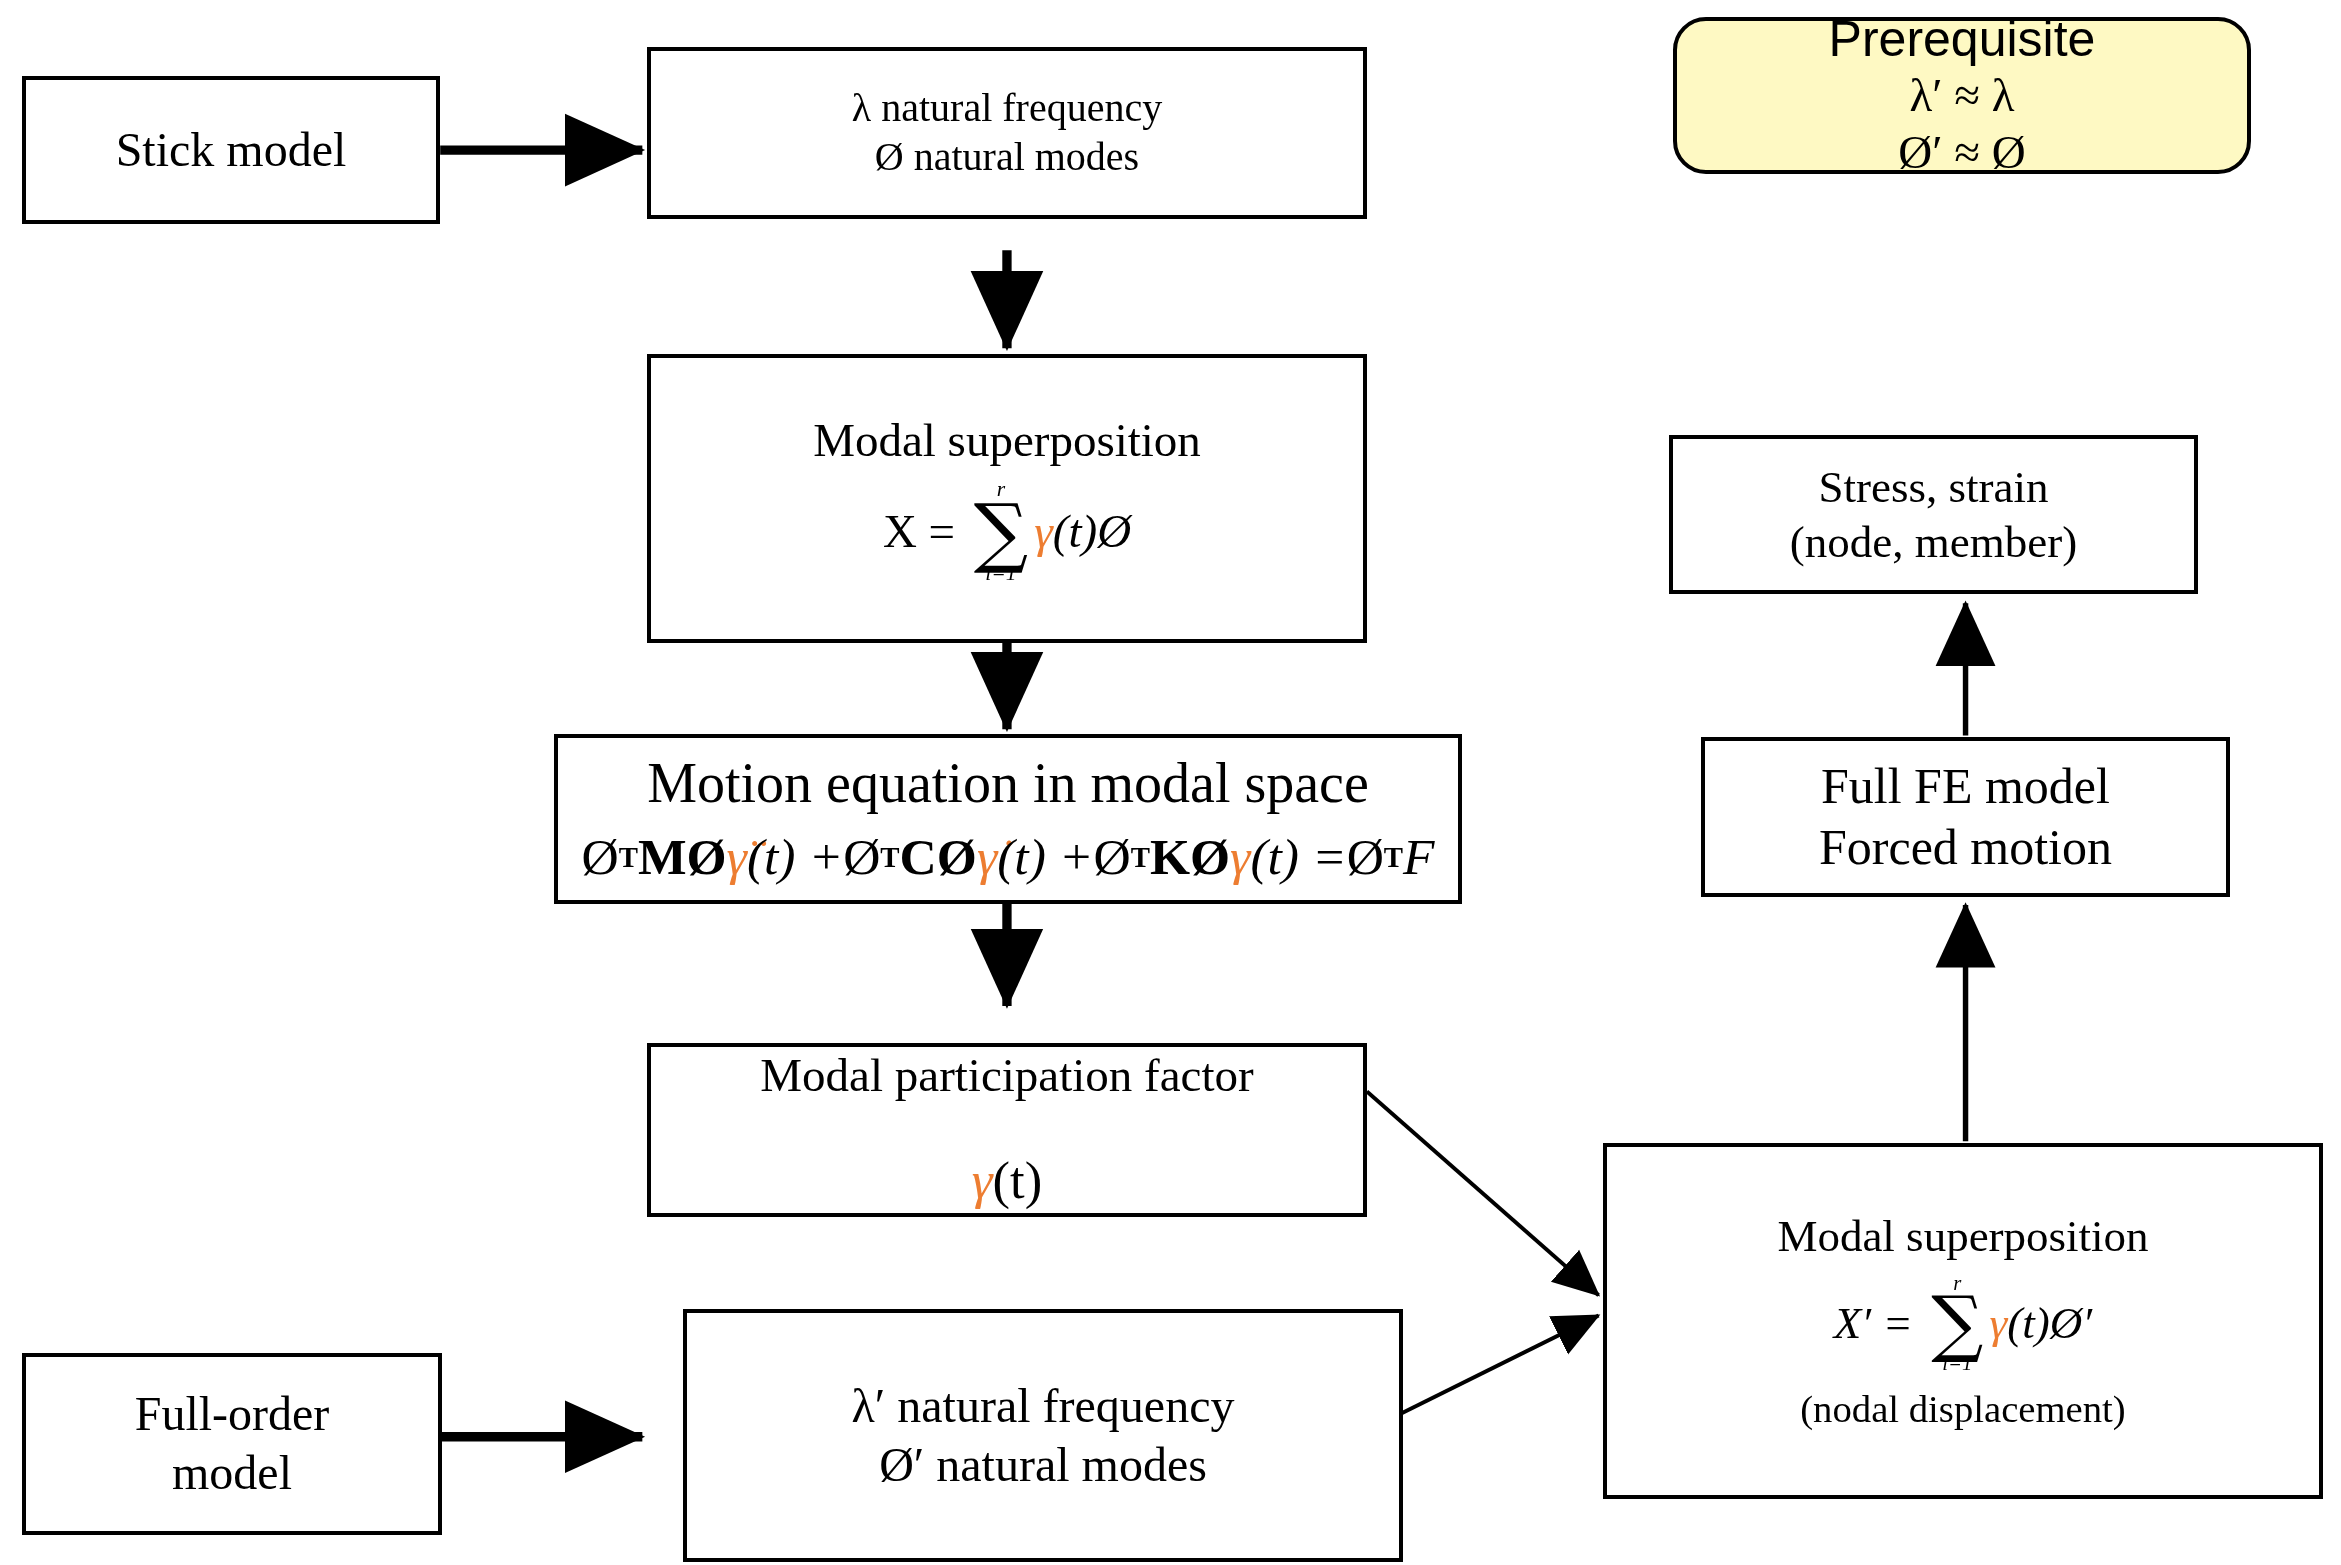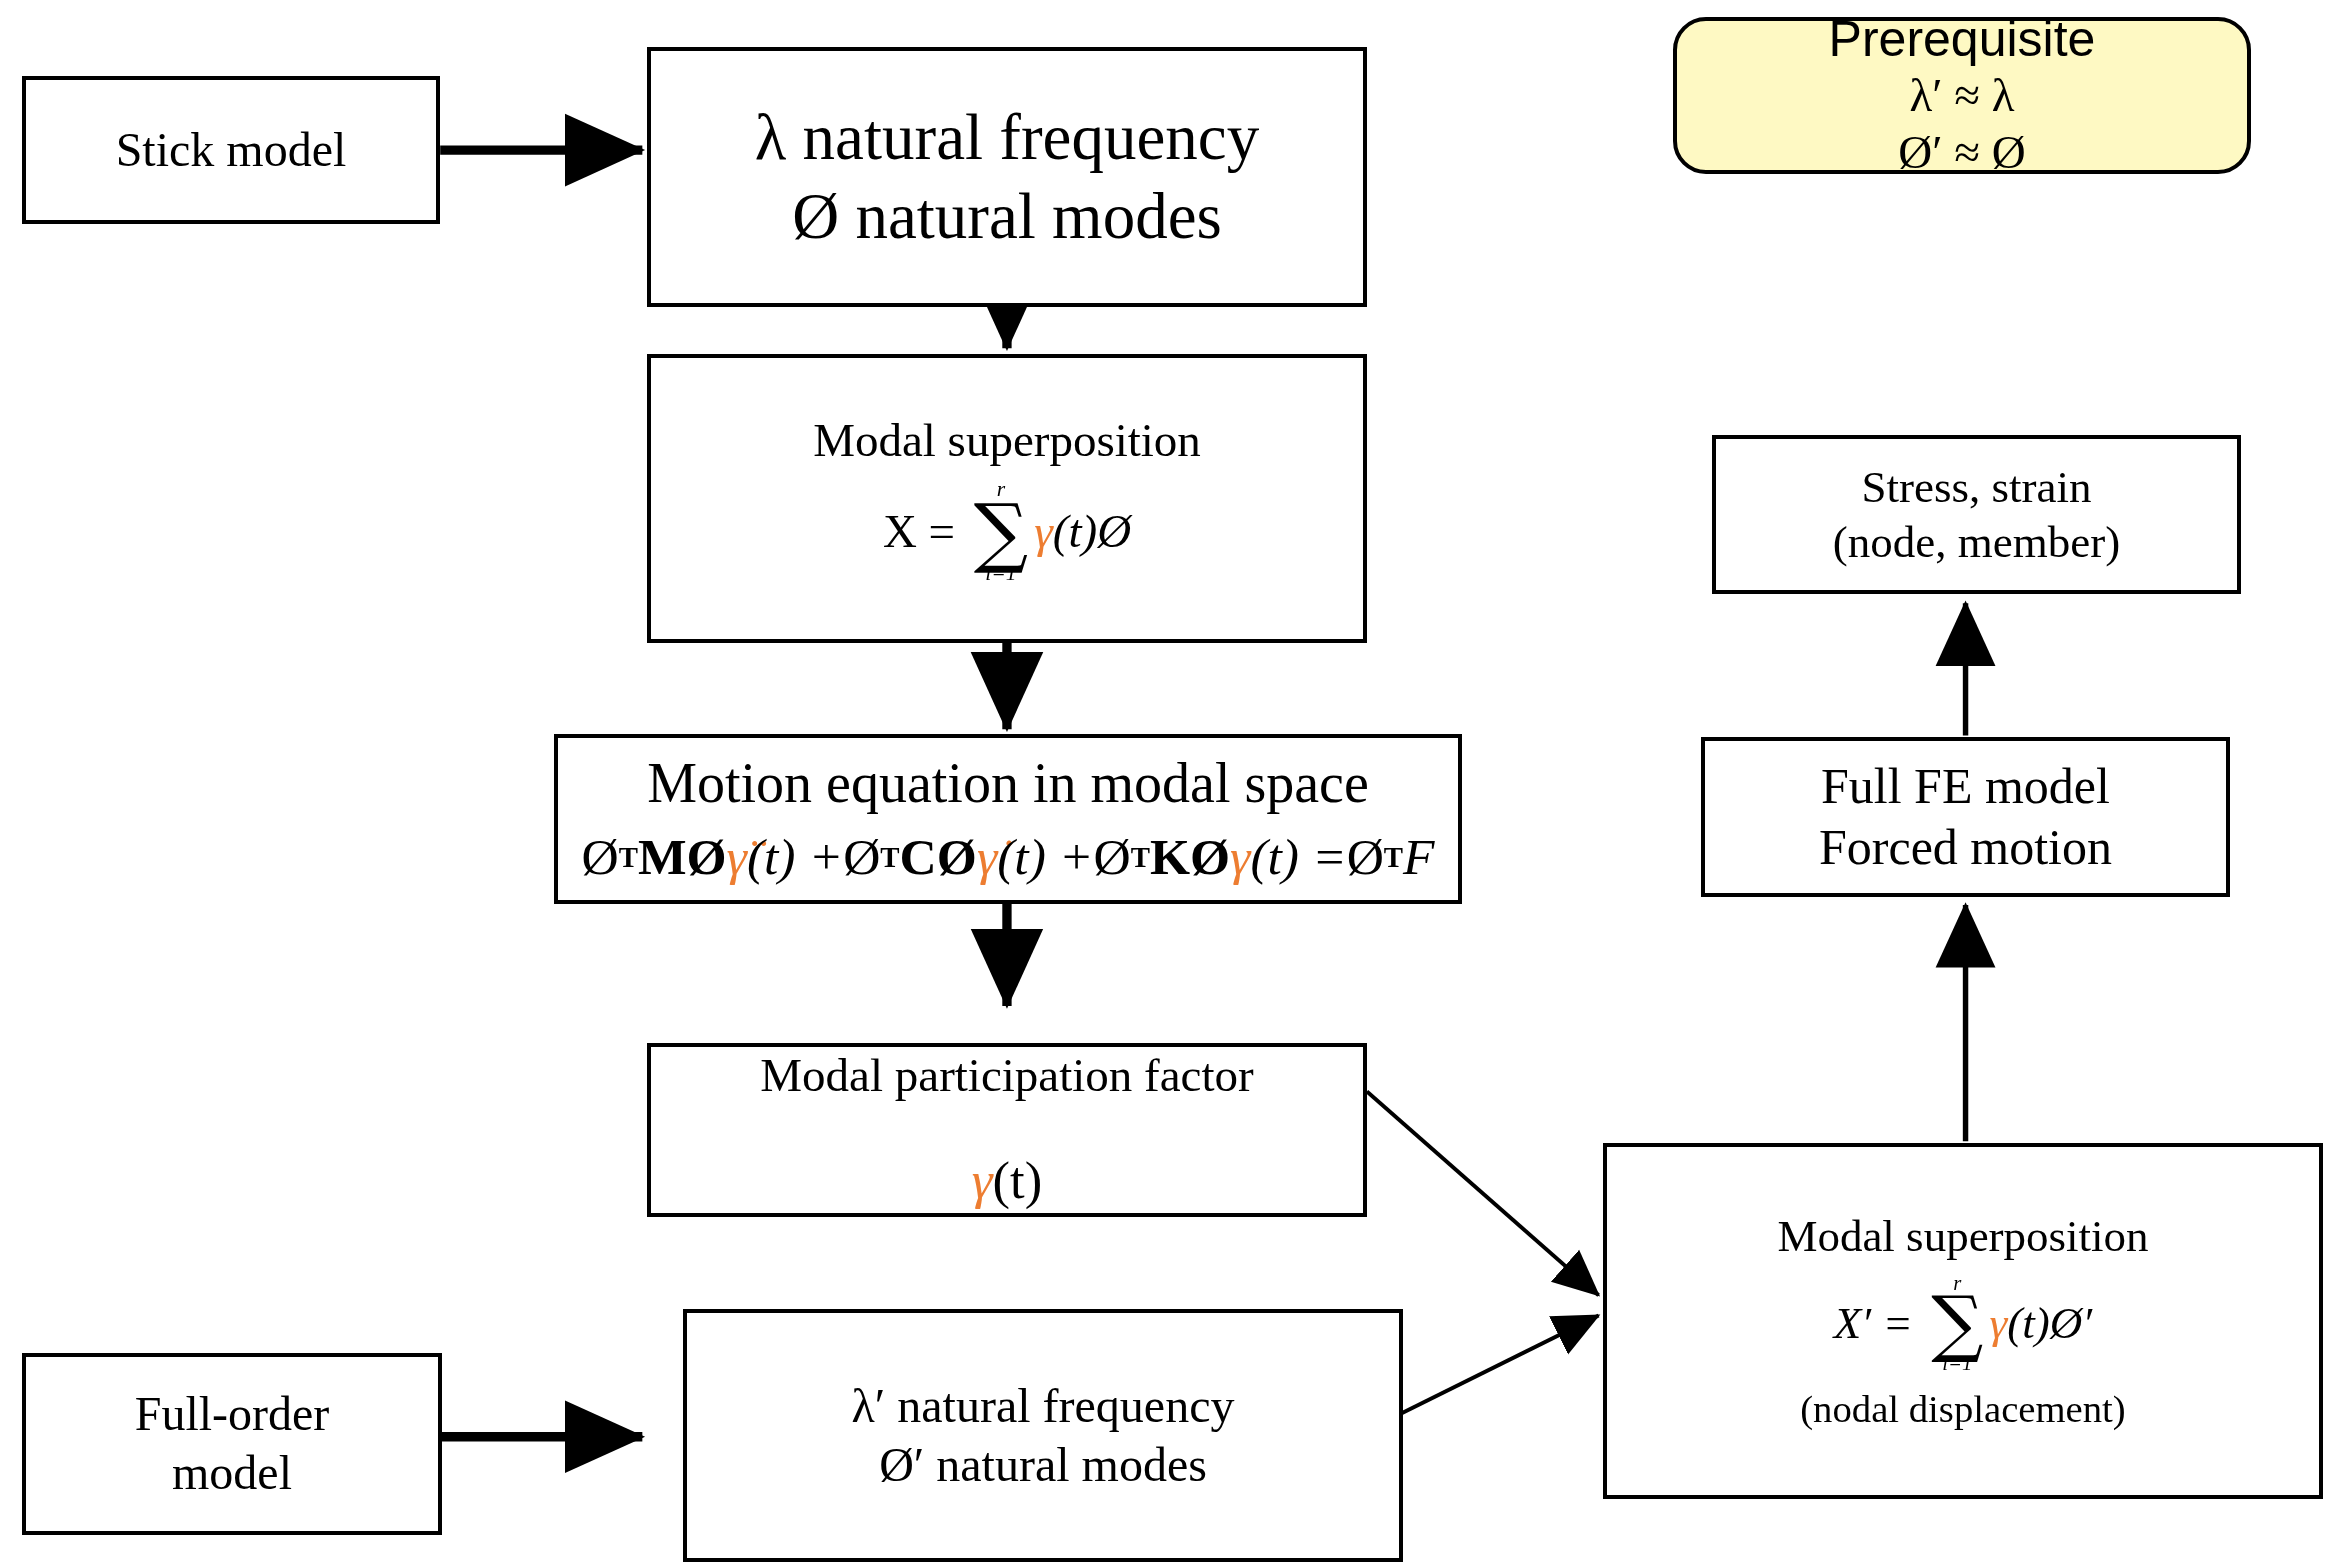--- a/index.html
+++ b/index.html
@@ -25,30 +25,30 @@
     flex-direction: column;
     align-items: center;
     justify-content: center;
     text-align: center;
     line-height: 1.22;
   }
   .node .ln { display: block; white-space: nowrap; }
 
   
   #node-stick-model   { left: 22px;   top: 76px;   width: 418px;  height: 148px; font-size: 48px; }
-  #node-stick-modal   { left: 647px;  top: 47px;   width: 720px;  height: 260px; font-size: 65px; }
+  #node-stick-modal   { left: 647px;  top: 47px;   width: 720px;  height: 172px; font-size: 40px; }
   #node-modal-superposition { left: 647px; top: 354px; width: 720px; height: 289px; font-size: 47px; }
   #node-motion-equation { left: 554px; top: 734px;  width: 908px; height: 170px; font-size: 56px; }
   #node-participation { left: 647px;  top: 1043px; width: 720px;  height: 174px; font-size: 47px; gap: 36px; }
   #node-full-order    { left: 22px;   top: 1353px; width: 420px;  height: 182px; font-size: 48px; }
   #node-full-modal    { left: 647px;  top: 1309px; width: 720px;  height: 253px; font-size: 48px; margin-left: 36px; }
 
   #node-prerequisite  { left: 1673px; top: 17px;   width: 578px;  height: 157px;
                         border-radius: 33px; background: #fef9c3; font-size: 45px; }
-  #node-stress-strain { left: 1712px; top: 435px;  width: 529px;  height: 159px; font-size: 45px; }
+  #node-stress-strain { left: 1669px; top: 435px;  width: 529px;  height: 159px; font-size: 45px; }
   #node-full-fe       { left: 1701px; top: 737px;  width: 529px;  height: 160px; font-size: 50px; }
   #node-result-superposition { left: 1603px; top: 1143px; width: 720px; height: 356px; font-size: 45px; }
 
   
   .prereq-title {
     font-family: "Liberation Sans", "DejaVu Sans", sans-serif;
     font-size: 50px;
     line-height: 1.12;
   }
   .prereq-math { font-size: 47px; line-height: 1.2; }

